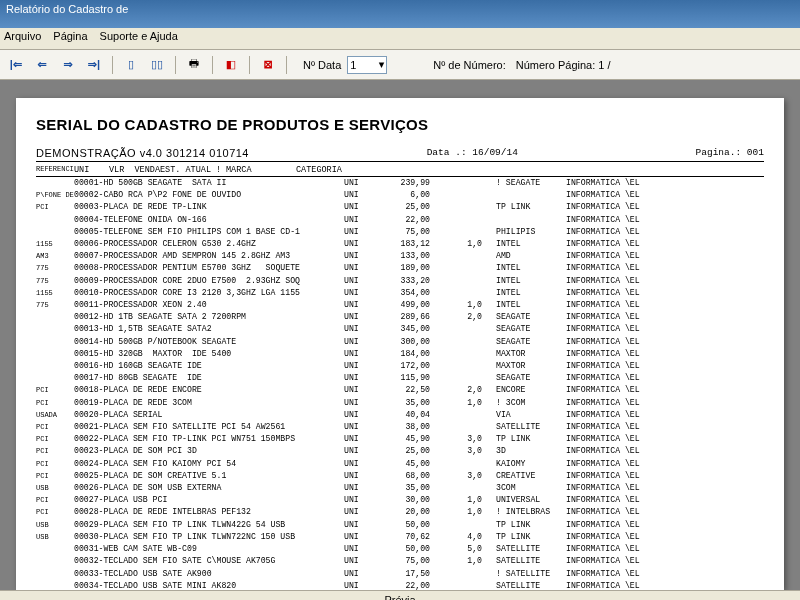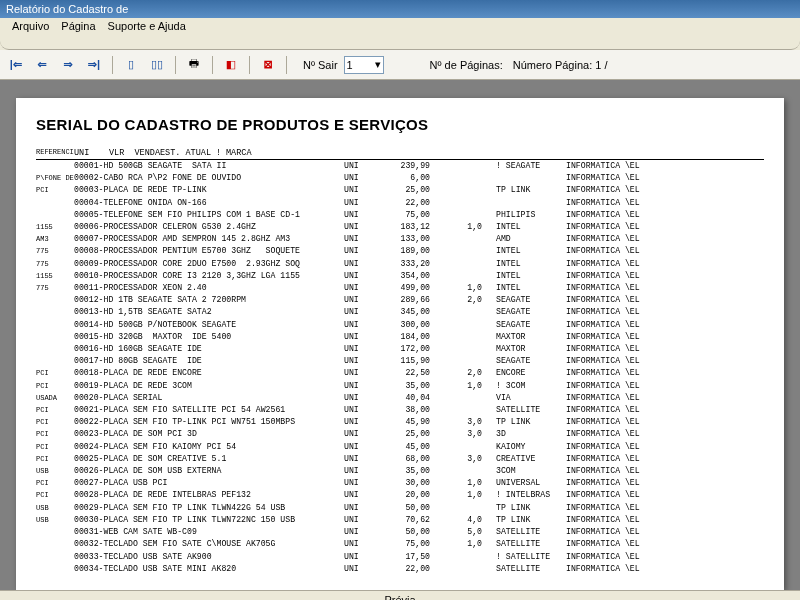--- a/index.html
+++ b/index.html
@@ -1,18 +1,18 @@
 <!DOCTYPE html>
 <html><head>
 <meta charset="utf-8">
 <style>
   * { margin: 0; padding: 0; box-sizing: border-box; }
   body { font-family: Tahoma, Arial, sans-serif; font-size: 11px; background: #ece9d8; width: 800px; height: 600px; overflow: hidden; }
-  .titlebar { background: linear-gradient(#3a6ea5,#5a8ec5); color: #fff; padding: 2px 6px; font-size: 11px; height: 18px; line-height: 14px; }
-  .menubar { background: #ece9d8; border-bottom: 1px solid #aca899; padding: 2px 12px; font-size: 11px; height: 32px; display: flex; gap: 12px; border-radius: 9px; }
+  .titlebar { background: linear-gradient(#3a6ea5,#5a8ec5); color: #fff; padding: 2px 6px; font-size: 11px; height: 28px; line-height: 14px; }
+  .menubar { background: #ece9d8; border-bottom: 1px solid #aca899; padding: 2px 4px; font-size: 11px; height: 22px; display: flex; gap: 12px; }
   .menubar span { cursor: default; }
   .toolbar { background: #f4f3ee; border-bottom: 1px solid #aca899; padding: 3px 6px; height: 30px; display: flex; align-items: center; gap: 6px; font-size: 11px; }
   .tb-btn { width: 20px; height: 20px; display: inline-flex; align-items: center; justify-content: center; border: 1px solid transparent; border-radius: 2px; }
   .tb-sep { width: 1px; height: 18px; background: #aca899; margin: 0 2px; }
   .zoom-label { margin-left: 8px; }
   .zoom-select { width: 40px; height: 18px; font-size: 11px; border: 1px solid #7f9db9; background: #fff; padding: 0 2px; display: inline-flex; align-items: center; justify-content: space-between; }
   .pages-label { margin-left: 40px; }
   .preview-area { background: #808080; height: 510px; padding: 18px 16px 0 16px; overflow: hidden; }
   .page { background: #fff; width: 100%; height: 100%; box-shadow: 2px 2px 6px rgba(0,0,0,.4); padding: 18px 20px 8px 20px; font-family: "Courier New", monospace; font-size: 9px; color: #000; overflow: hidden; position: relative; }
   .page h1 { font-family: Arial, sans-serif; font-size: 15px; font-weight: bold; margin-bottom: 14px; letter-spacing: .3px; }
@@ -55,38 +55,44 @@
   <span class="tb-sep"></span>
   <span class="tb-btn ico-doc">▯</span>
   <span class="tb-btn ico-doc">▯▯</span>
   <span class="tb-sep"></span>
   <span class="tb-btn">🖶</span>
   <span class="tb-sep"></span>
   <span class="tb-btn ico-sq">◧</span>
   <span class="tb-sep"></span>
   <span class="tb-btn ico-x">⊠</span>
   <span class="tb-sep"></span>
-  <span class="zoom-label">Nº Sair</span>
+  <span class="zoom-label">Nº Data</span>
   <span class="zoom-select">
     <span>1</span>
     <span>▾</span>
   </span>
-  <span class="pages-label">Nº de Páginas:</span>
+  <span class="pages-label">Nº de Número:</span>
   <span style="margin-left:4px">Número Página: 1 /</span>
 </div>
 
 <div class="preview-area">
   <div class="page">
     <h1>SERIAL DO CADASTRO DE PRODUTOS E SERVIÇOS</h1>
+    <div class="subhead">
+      <span class="left">DEMONSTRAÇÃO v4.0 301214 010714</span>
+      <span>Data .: 16/09/14</span>
+      <span>Pagina.: 001</span>
+    </div>
     <div class="colhead">
       <span class="c-tag">REFERENCIA</span>
       <span class="c-uni">UNI</span>
       <span class="c-vlr">VLR  VENDA</span>
       <span class="c-est">EST. ATUAL !</span>
       <span class="c-marca">MARCA</span>
+      <span class="c-cat">CATEGORIA</span>
     </div>
     <div class="rows" id="rows"><div class="row"><span class="c-tag"></span><span class="c-desc">00001-HD 500GB SEAGATE  SATA II</span><span class="c-uni">UNI</span><span class="c-vlr">239,99</span><span class="c-est"></span><span class="c-marca">! SEAGATE</span><span class="c-cat">INFORMATICA \EL</span></div><div class="row"><span class="c-tag">P\FONE DE OUVIDO</span><span class="c-desc">00002-CABO RCA P\P2 FONE DE OUVIDO</span><span class="c-uni">UNI</span><span class="c-vlr">6,00</span><span class="c-est"></span><span class="c-marca"></span><span class="c-cat">INFORMATICA \EL</span></div><div class="row"><span class="c-tag">PCI</span><span class="c-desc">00003-PLACA DE REDE TP-LINK</span><span class="c-uni">UNI</span><span class="c-vlr">25,00</span><span class="c-est"></span><span class="c-marca">TP LINK</span><span class="c-cat">INFORMATICA \EL</span></div><div class="row"><span class="c-tag"></span><span class="c-desc">00004-TELEFONE ONIDA ON-166</span><span class="c-uni">UNI</span><span class="c-vlr">22,00</span><span class="c-est"></span><span class="c-marca"></span><span class="c-cat">INFORMATICA \EL</span></div><div class="row"><span class="c-tag"></span><span class="c-desc">00005-TELEFONE SEM FIO PHILIPS COM 1 BASE CD-1</span><span class="c-uni">UNI</span><span class="c-vlr">75,00</span><span class="c-est"></span><span class="c-marca">PHILIPIS</span><span class="c-cat">INFORMATICA \EL</span></div><div class="row"><span class="c-tag">1155</span><span class="c-desc">00006-PROCESSADOR CELERON G530 2.4GHZ</span><span class="c-uni">UNI</span><span class="c-vlr">183,12</span><span class="c-est">1,0</span><span class="c-marca">INTEL</span><span class="c-cat">INFORMATICA \EL</span></div><div class="row"><span class="c-tag">AM3</span><span class="c-desc">00007-PROCESSADOR AMD SEMPRON 145 2.8GHZ AM3</span><span class="c-uni">UNI</span><span class="c-vlr">133,00</span><span class="c-est"></span><span class="c-marca">AMD</span><span class="c-cat">INFORMATICA \EL</span></div><div class="row"><span class="c-tag">775</span><span class="c-desc">00008-PROCESSADOR PENTIUM E5700 3GHZ   SOQUETE</span><span class="c-uni">UNI</span><span class="c-vlr">189,00</span><span class="c-est"></span><span class="c-marca">INTEL</span><span class="c-cat">INFORMATICA \EL</span></div><div class="row"><span class="c-tag">775</span><span class="c-desc">00009-PROCESSADOR CORE 2DUO E7500  2.93GHZ SOQ</span><span class="c-uni">UNI</span><span class="c-vlr">333,20</span><span class="c-est"></span><span class="c-marca">INTEL</span><span class="c-cat">INFORMATICA \EL</span></div><div class="row"><span class="c-tag">1155</span><span class="c-desc">00010-PROCESSADOR CORE I3 2120 3,3GHZ LGA 1155</span><span class="c-uni">UNI</span><span class="c-vlr">354,00</span><span class="c-est"></span><span class="c-marca">INTEL</span><span class="c-cat">INFORMATICA \EL</span></div><div class="row"><span class="c-tag">775</span><span class="c-desc">00011-PROCESSADOR XEON 2.40</span><span class="c-uni">UNI</span><span class="c-vlr">499,00</span><span class="c-est">1,0</span><span class="c-marca">INTEL</span><span class="c-cat">INFORMATICA \EL</span></div><div class="row"><span class="c-tag"></span><span class="c-desc">00012-HD 1TB SEAGATE SATA 2 7200RPM</span><span class="c-uni">UNI</span><span class="c-vlr">289,66</span><span class="c-est">2,0</span><span class="c-marca">SEAGATE</span><span class="c-cat">INFORMATICA \EL</span></div><div class="row"><span class="c-tag"></span><span class="c-desc">00013-HD 1,5TB SEAGATE SATA2</span><span class="c-uni">UNI</span><span class="c-vlr">345,00</span><span class="c-est"></span><span class="c-marca">SEAGATE</span><span class="c-cat">INFORMATICA \EL</span></div><div class="row"><span class="c-tag"></span><span class="c-desc">00014-HD 500GB P/NOTEBOOK SEAGATE</span><span class="c-uni">UNI</span><span class="c-vlr">300,00</span><span class="c-est"></span><span class="c-marca">SEAGATE</span><span class="c-cat">INFORMATICA \EL</span></div><div class="row"><span class="c-tag"></span><span class="c-desc">00015-HD 320GB  MAXTOR  IDE 5400</span><span class="c-uni">UNI</span><span class="c-vlr">184,00</span><span class="c-est"></span><span class="c-marca">MAXTOR</span><span class="c-cat">INFORMATICA \EL</span></div><div class="row"><span class="c-tag"></span><span class="c-desc">00016-HD 160GB SEAGATE IDE</span><span class="c-uni">UNI</span><span class="c-vlr">172,00</span><span class="c-est"></span><span class="c-marca">MAXTOR</span><span class="c-cat">INFORMATICA \EL</span></div><div class="row"><span class="c-tag"></span><span class="c-desc">00017-HD 80GB SEAGATE  IDE</span><span class="c-uni">UNI</span><span class="c-vlr">115,90</span><span class="c-est"></span><span class="c-marca">SEAGATE</span><span class="c-cat">INFORMATICA \EL</span></div><div class="row"><span class="c-tag">PCI</span><span class="c-desc">00018-PLACA DE REDE ENCORE</span><span class="c-uni">UNI</span><span class="c-vlr">22,50</span><span class="c-est">2,0</span><span class="c-marca">ENCORE</span><span class="c-cat">INFORMATICA \EL</span></div><div class="row"><span class="c-tag">PCI</span><span class="c-desc">00019-PLACA DE REDE 3COM</span><span class="c-uni">UNI</span><span class="c-vlr">35,00</span><span class="c-est">1,0</span><span class="c-marca">! 3COM</span><span class="c-cat">INFORMATICA \EL</span></div><div class="row"><span class="c-tag">USADA</span><span class="c-desc">00020-PLACA SERIAL</span><span class="c-uni">UNI</span><span class="c-vlr">40,04</span><span class="c-est"></span><span class="c-marca">VIA</span><span class="c-cat">INFORMATICA \EL</span></div><div class="row"><span class="c-tag">PCI</span><span class="c-desc">00021-PLACA SEM FIO SATELLITE PCI 54 AW2561</span><span class="c-uni">UNI</span><span class="c-vlr">38,00</span><span class="c-est"></span><span class="c-marca">SATELLITE</span><span class="c-cat">INFORMATICA \EL</span></div><div class="row"><span class="c-tag">PCI</span><span class="c-desc">00022-PLACA SEM FIO TP-LINK PCI WN751 150MBPS</span><span class="c-uni">UNI</span><span class="c-vlr">45,90</span><span class="c-est">3,0</span><span class="c-marca">TP LINK</span><span class="c-cat">INFORMATICA \EL</span></div><div class="row"><span class="c-tag">PCI</span><span class="c-desc">00023-PLACA DE SOM PCI 3D</span><span class="c-uni">UNI</span><span class="c-vlr">25,00</span><span class="c-est">3,0</span><span class="c-marca">3D</span><span class="c-cat">INFORMATICA \EL</span></div><div class="row"><span class="c-tag">PCI</span><span class="c-desc">00024-PLACA SEM FIO KAIOMY PCI 54</span><span class="c-uni">UNI</span><span class="c-vlr">45,00</span><span class="c-est"></span><span class="c-marca">KAIOMY</span><span class="c-cat">INFORMATICA \EL</span></div><div class="row"><span class="c-tag">PCI</span><span class="c-desc">00025-PLACA DE SOM CREATIVE 5.1</span><span class="c-uni">UNI</span><span class="c-vlr">68,00</span><span class="c-est">3,0</span><span class="c-marca">CREATIVE</span><span class="c-cat">INFORMATICA \EL</span></div><div class="row"><span class="c-tag">USB</span><span class="c-desc">00026-PLACA DE SOM USB EXTERNA</span><span class="c-uni">UNI</span><span class="c-vlr">35,00</span><span class="c-est"></span><span class="c-marca">3COM</span><span class="c-cat">INFORMATICA \EL</span></div><div class="row"><span class="c-tag">PCI</span><span class="c-desc">00027-PLACA USB PCI</span><span class="c-uni">UNI</span><span class="c-vlr">30,00</span><span class="c-est">1,0</span><span class="c-marca">UNIVERSAL</span><span class="c-cat">INFORMATICA \EL</span></div><div class="row"><span class="c-tag">PCI</span><span class="c-desc">00028-PLACA DE REDE INTELBRAS PEF132</span><span class="c-uni">UNI</span><span class="c-vlr">20,00</span><span class="c-est">1,0</span><span class="c-marca">! INTELBRAS</span><span class="c-cat">INFORMATICA \EL</span></div><div class="row"><span class="c-tag">USB</span><span class="c-desc">00029-PLACA SEM FIO TP LINK TLWN422G 54 USB</span><span class="c-uni">UNI</span><span class="c-vlr">50,00</span><span class="c-est"></span><span class="c-marca">TP LINK</span><span class="c-cat">INFORMATICA \EL</span></div><div class="row"><span class="c-tag">USB</span><span class="c-desc">00030-PLACA SEM FIO TP LINK TLWN722NC 150 USB</span><span class="c-uni">UNI</span><span class="c-vlr">70,62</span><span class="c-est">4,0</span><span class="c-marca">TP LINK</span><span class="c-cat">INFORMATICA \EL</span></div><div class="row"><span class="c-tag"></span><span class="c-desc">00031-WEB CAM SATE WB-C09</span><span class="c-uni">UNI</span><span class="c-vlr">50,00</span><span class="c-est">5,0</span><span class="c-marca">SATELLITE</span><span class="c-cat">INFORMATICA \EL</span></div><div class="row"><span class="c-tag"></span><span class="c-desc">00032-TECLADO SEM FIO SATE C\MOUSE AK705G</span><span class="c-uni">UNI</span><span class="c-vlr">75,00</span><span class="c-est">1,0</span><span class="c-marca">SATELLITE</span><span class="c-cat">INFORMATICA \EL</span></div><div class="row"><span class="c-tag"></span><span class="c-desc">00033-TECLADO USB SATE AK900</span><span class="c-uni">UNI</span><span class="c-vlr">17,50</span><span class="c-est"></span><span class="c-marca">! SATELLITE</span><span class="c-cat">INFORMATICA \EL</span></div><div class="row"><span class="c-tag"></span><span class="c-desc">00034-TECLADO USB SATE MINI AK820</span><span class="c-uni">UNI</span><span class="c-vlr">22,00</span><span class="c-est"></span><span class="c-marca">SATELLITE</span><span class="c-cat">INFORMATICA \EL</span></div></div>
   </div>
 </div>
 
 <div class="statusbar">
   <span>Prévia</span>
 </div>
 
 </body></html>

